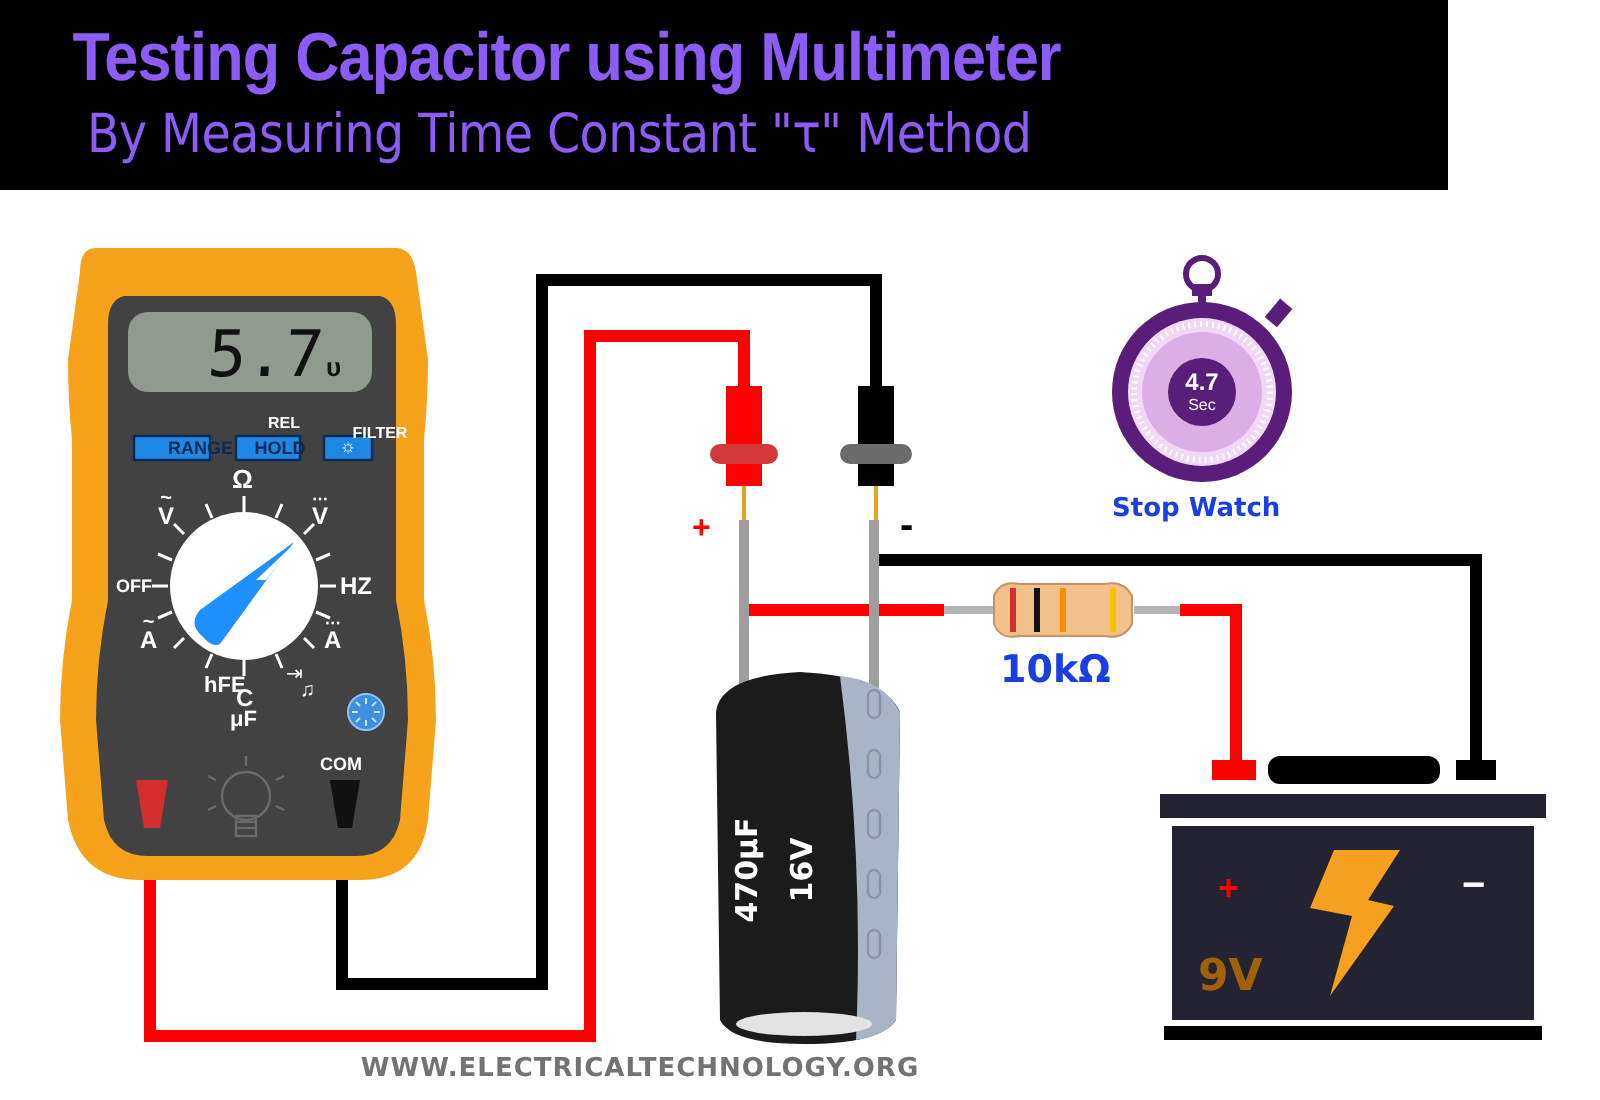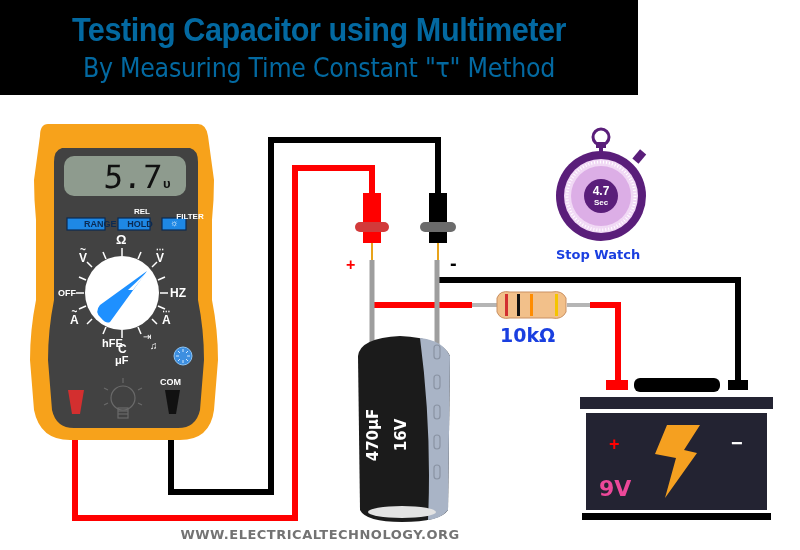--- a/index.html
+++ b/index.html
@@ -1,17 +1,17 @@
 <!DOCTYPE html>
 <html><head>
 <meta charset="utf-8">
 <style>
   * { margin: 0; padding: 0; box-sizing: border-box; }
   body { width: 800px; height: 550px; background: #ffffff; position: relative; overflow: hidden; font-family: "Liberation Sans", sans-serif; }
-  .header { position: absolute; left: 0; top: 0; width: 638px; height: 95px; background: #000; color: #0369a1; text-align: center; }
+  .header { position: absolute; left: 0; top: 0; width: 724px; height: 95px; background: #000; color: #8b5cf6; }
   .title { font-family: "Liberation Sans", sans-serif; font-weight: bold; font-size: 34px; letter-spacing: -0.5px; position: absolute; top: 10px; left: 0; width: 100%; transform: scaleX(0.9); }
   .subtitle { font-family: "DejaVu Sans", sans-serif; font-size: 27px; font-weight: normal; position: absolute; top: 52px; left: 0; width: 100%; transform: scaleX(0.88); letter-spacing: -0.3px; }
   svg.diagram { position: absolute; left: 0; top: 0; }
   .lbl { position: absolute; white-space: nowrap; }
   .footer { position: absolute; left: 0; top: 527px; width: 640px; text-align: center; font-family: "DejaVu Sans", sans-serif; font-weight: bold; font-size: 13px; color: #737373; letter-spacing: 0.5px; }
 </style>
 </head>
 <body>
 
 <div class="header">
@@ -173,27 +173,27 @@
 <div class="lbl" style="left:70px;top:308px;font-size:12px;font-weight:bold;color:#fff;text-align:center;line-height:8px;"><span style="display:block;font-size:10px;">~</span><span>A</span></div>
 <div class="lbl" style="left:162px;top:308px;font-size:12px;font-weight:bold;color:#fff;text-align:center;line-height:8px;"><span style="display:block;font-size:8px;">⋯</span><span>A</span></div>
 <div class="lbl" style="left:82px;top:337px;font-size:11px;font-weight:bold;color:#fff;padding-left:20px;">hFE</div>
 <div class="lbl" style="left:118px;top:342px;font-size:12px;font-weight:bold;color:#fff;">C</div>
 <div class="lbl" style="left:115px;top:354px;font-size:11px;font-weight:bold;color:#fff;">μF</div>
 <div class="lbl" style="left:143px;top:331px;font-size:10px;color:#fff;">⇥</div>
 <div class="lbl" style="left:150px;top:340px;font-size:10px;color:#fff;">♫</div>
 <div class="lbl" style="left:160px;top:377px;font-size:9px;font-weight:bold;color:#fff;">COM</div>
 
 <div class="lbl" style="left:587px;top:184px;width:28px;text-align:center;font-size:12px;font-weight:bold;color:#fff;">4.7</div>
-<div class="lbl" style="left:587px;top:198px;width:28px;text-align:center;font-size:8px;font-weight:bold;color:#fff;">Sec</div>
+<div class="lbl" style="left:587px;top:198px;width:28px;text-align:center;font-size:8px;font-weight:normal;color:#fff;">Sec</div>
 <div class="lbl" style="left:556px;top:247px;font-family:'DejaVu Sans',sans-serif;font-size:13px;font-weight:bold;color:#1a3fe0;">Stop Watch</div>
 
 <div class="lbl" style="left:346px;top:256px;font-size:16px;font-weight:bold;color:#ff0000;">+</div>
 <div class="lbl" style="left:450px;top:252px;font-size:20px;font-weight:bold;color:#000;">-</div>
 <div class="lbl" style="left:347px;top:426px;font-family:'DejaVu Sans',sans-serif;font-size:15px;font-weight:bold;color:#fff;transform:rotate(-90deg);transform-origin:center;">470μF</div>
 <div class="lbl" style="left:385px;top:426px;font-family:'DejaVu Sans',sans-serif;font-size:15px;font-weight:bold;color:#fff;transform:rotate(-90deg);transform-origin:center;">16V</div>
 
 <div class="lbl" style="left:500px;top:324px;font-family:'DejaVu Sans',sans-serif;font-size:19px;font-weight:bold;color:#1a3fe0;">10kΩ</div>
 
 <div class="lbl" style="left:609px;top:434px;font-size:18px;font-weight:bold;color:#ff0000;">+</div>
 <div class="lbl" style="left:731px;top:432px;font-size:20px;font-weight:bold;color:#fff;">−</div>
-<div class="lbl" style="left:599px;top:476px;font-family:'DejaVu Sans',sans-serif;font-size:22px;font-weight:bold;color:#ec4899;">9V</div>
+<div class="lbl" style="left:599px;top:476px;font-family:'DejaVu Sans',sans-serif;font-size:22px;font-weight:bold;color:#a16207;">9V</div>
 
 <div class="footer">WWW.ELECTRICALTECHNOLOGY.ORG</div>
 
 </body></html>

